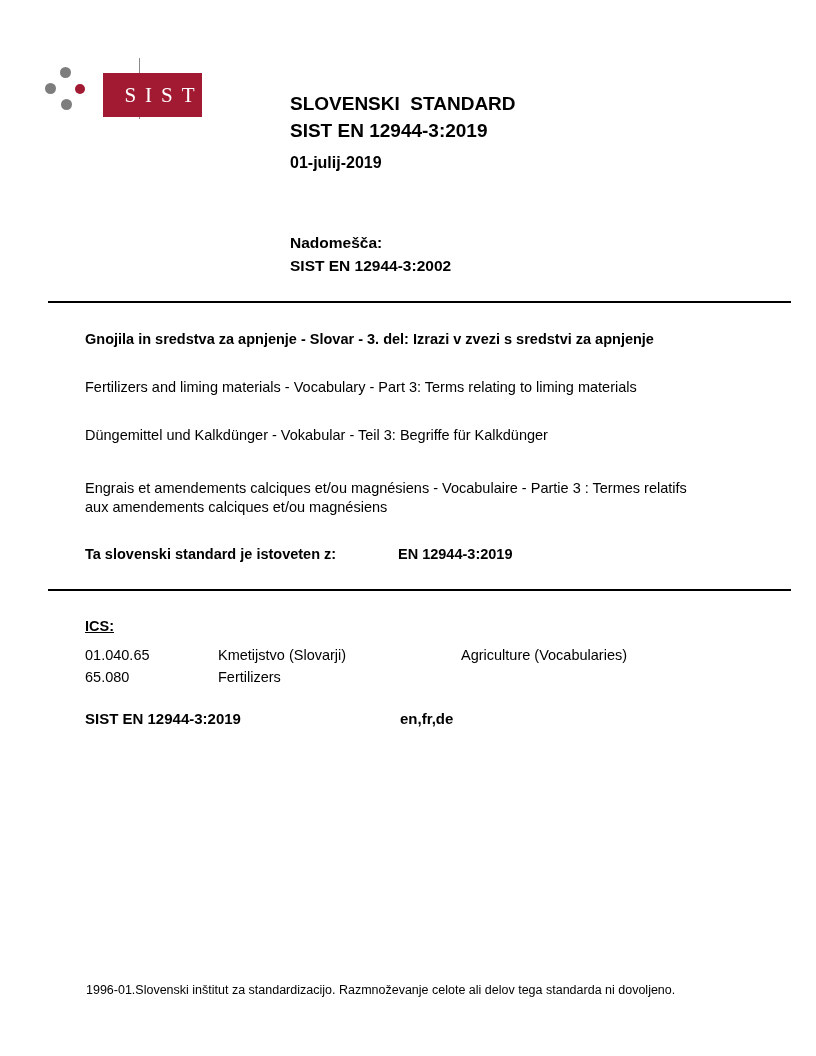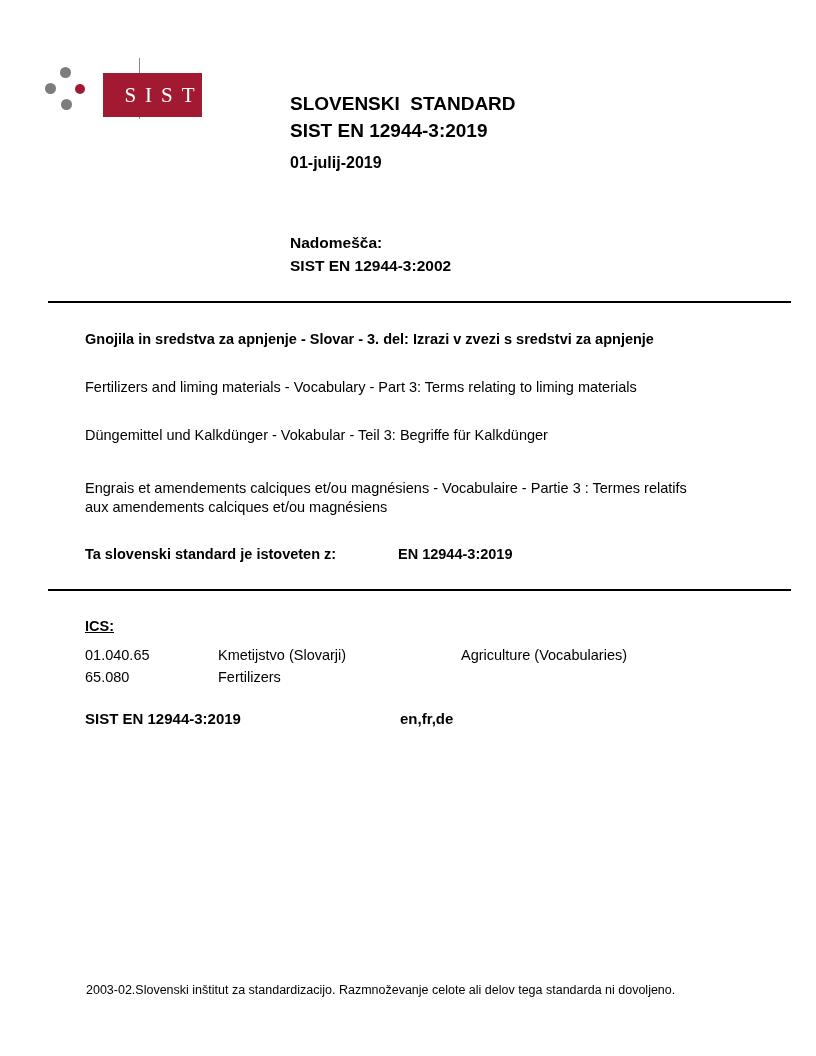--- a/index.html
+++ b/index.html
@@ -156,15 +156,15 @@
     <div class="ics-row">
       <span>65.080</span>
       <span>Fertilizers</span>
     </div>
   </div>
 
   <div class="ics-meta">
     <span class="meta-number">SIST EN 12944-3:2019</span><span>en,fr,de</span>
   </div>
 
-  <div class="copyright">2003-02.Slovenski inštitut za standardizacijo. Razmnoževanje celote ali delov tega standarda ni dovoljeno.</div>
+  <div class="copyright">1996-01.Slovenski inštitut za standardizacijo. Razmnoževanje celote ali delov tega standarda ni dovoljeno.</div>
 
 </div>
 
 </body></html>

